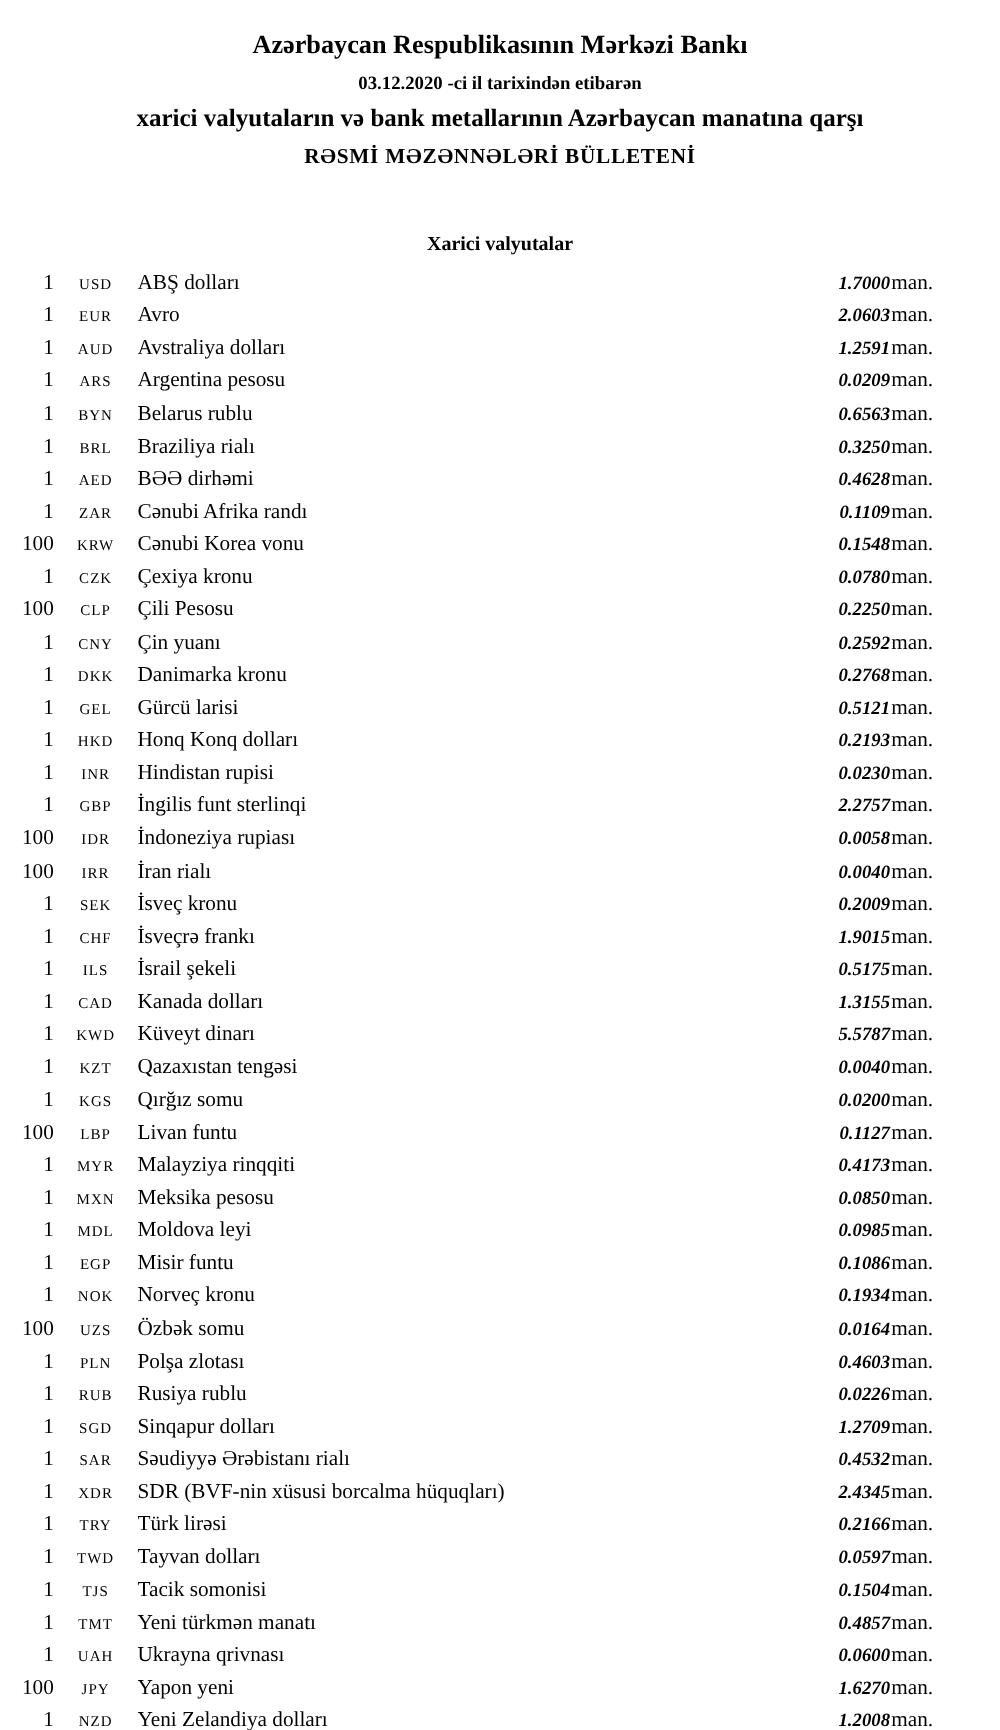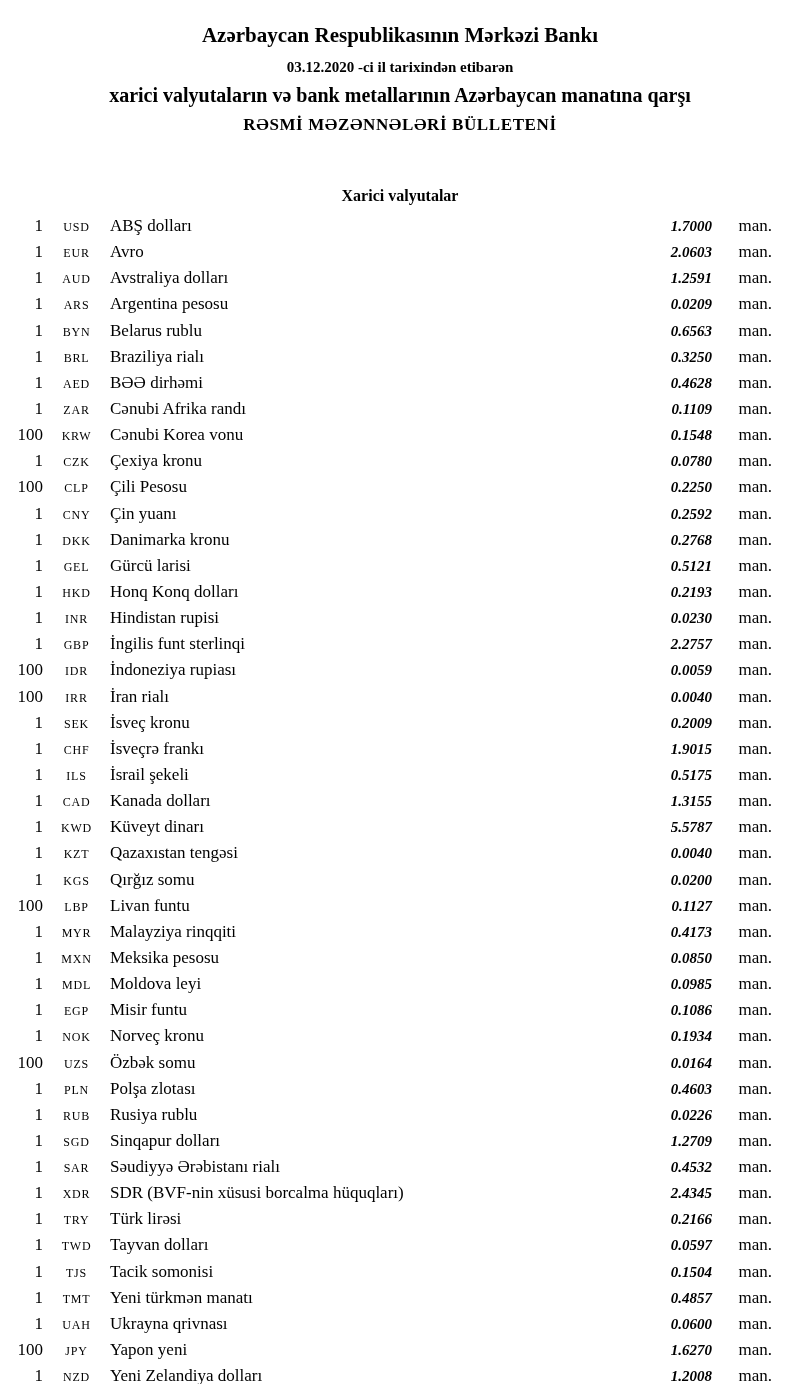--- a/index.html
+++ b/index.html
@@ -19,21 +19,21 @@
   .section-title {
     text-align: center; font-weight: bold; font-size: 16px;
     margin-top: 52px; margin-bottom: 11px;
   }
   .rows { padding: 0 28px 0 14px; }
   .row { display: flex; align-items: baseline; height: 26.15px; }
   .qty  { width: 29px;  text-align: right;  font-size: 17px; }
   .code { width: 67px;  text-align: center; font-size: 12px; letter-spacing: 0.8px; }
   .name { flex: 1; font-size: 17px; white-space: nowrap; overflow: hidden; }
   .rate { width: 95px; text-align: right; font-weight: bold; font-style: italic; font-size: 15px; }
-  .unit { width: 60px; padding-left: 18px; font-size: 17px; text-align: right; }
+  .unit { width: 60px; padding-left: 1px; font-size: 17px; }
 </style>
 </head>
 <body>
 
 <div class="page">
   <div class="header">
     <div class="title">Azərbaycan Respublikasının Mərkəzi Bankı</div>
     <div class="hline">03.12.2020 -ci il tarixindən etibarən</div>
     <div class="hline subject">xarici valyutaların və bank metallarının Azərbaycan manatına qarşı</div>
     <div class="bulletin">RƏSMİ MƏZƏNNƏLƏRİ BÜLLETENİ</div>
@@ -175,21 +175,21 @@
     <span class="code">GBP</span>
     <span class="name">İngilis funt sterlinqi</span>
     <span class="rate">2.2757</span>
     <span class="unit">man.</span>
   </div>
 
   <div class="row">
     <span class="qty">100</span>
     <span class="code">IDR</span>
     <span class="name">İndoneziya rupiası</span>
-    <span class="rate">0.0059</span>
+    <span class="rate">0.0058</span>
     <span class="unit">man.</span>
   </div>
 
   <div class="row">
     <span class="qty">100</span>
     <span class="code">IRR</span>
     <span class="name">İran rialı</span>
     <span class="rate">0.0040</span>
     <span class="unit">man.</span>
   </div>

